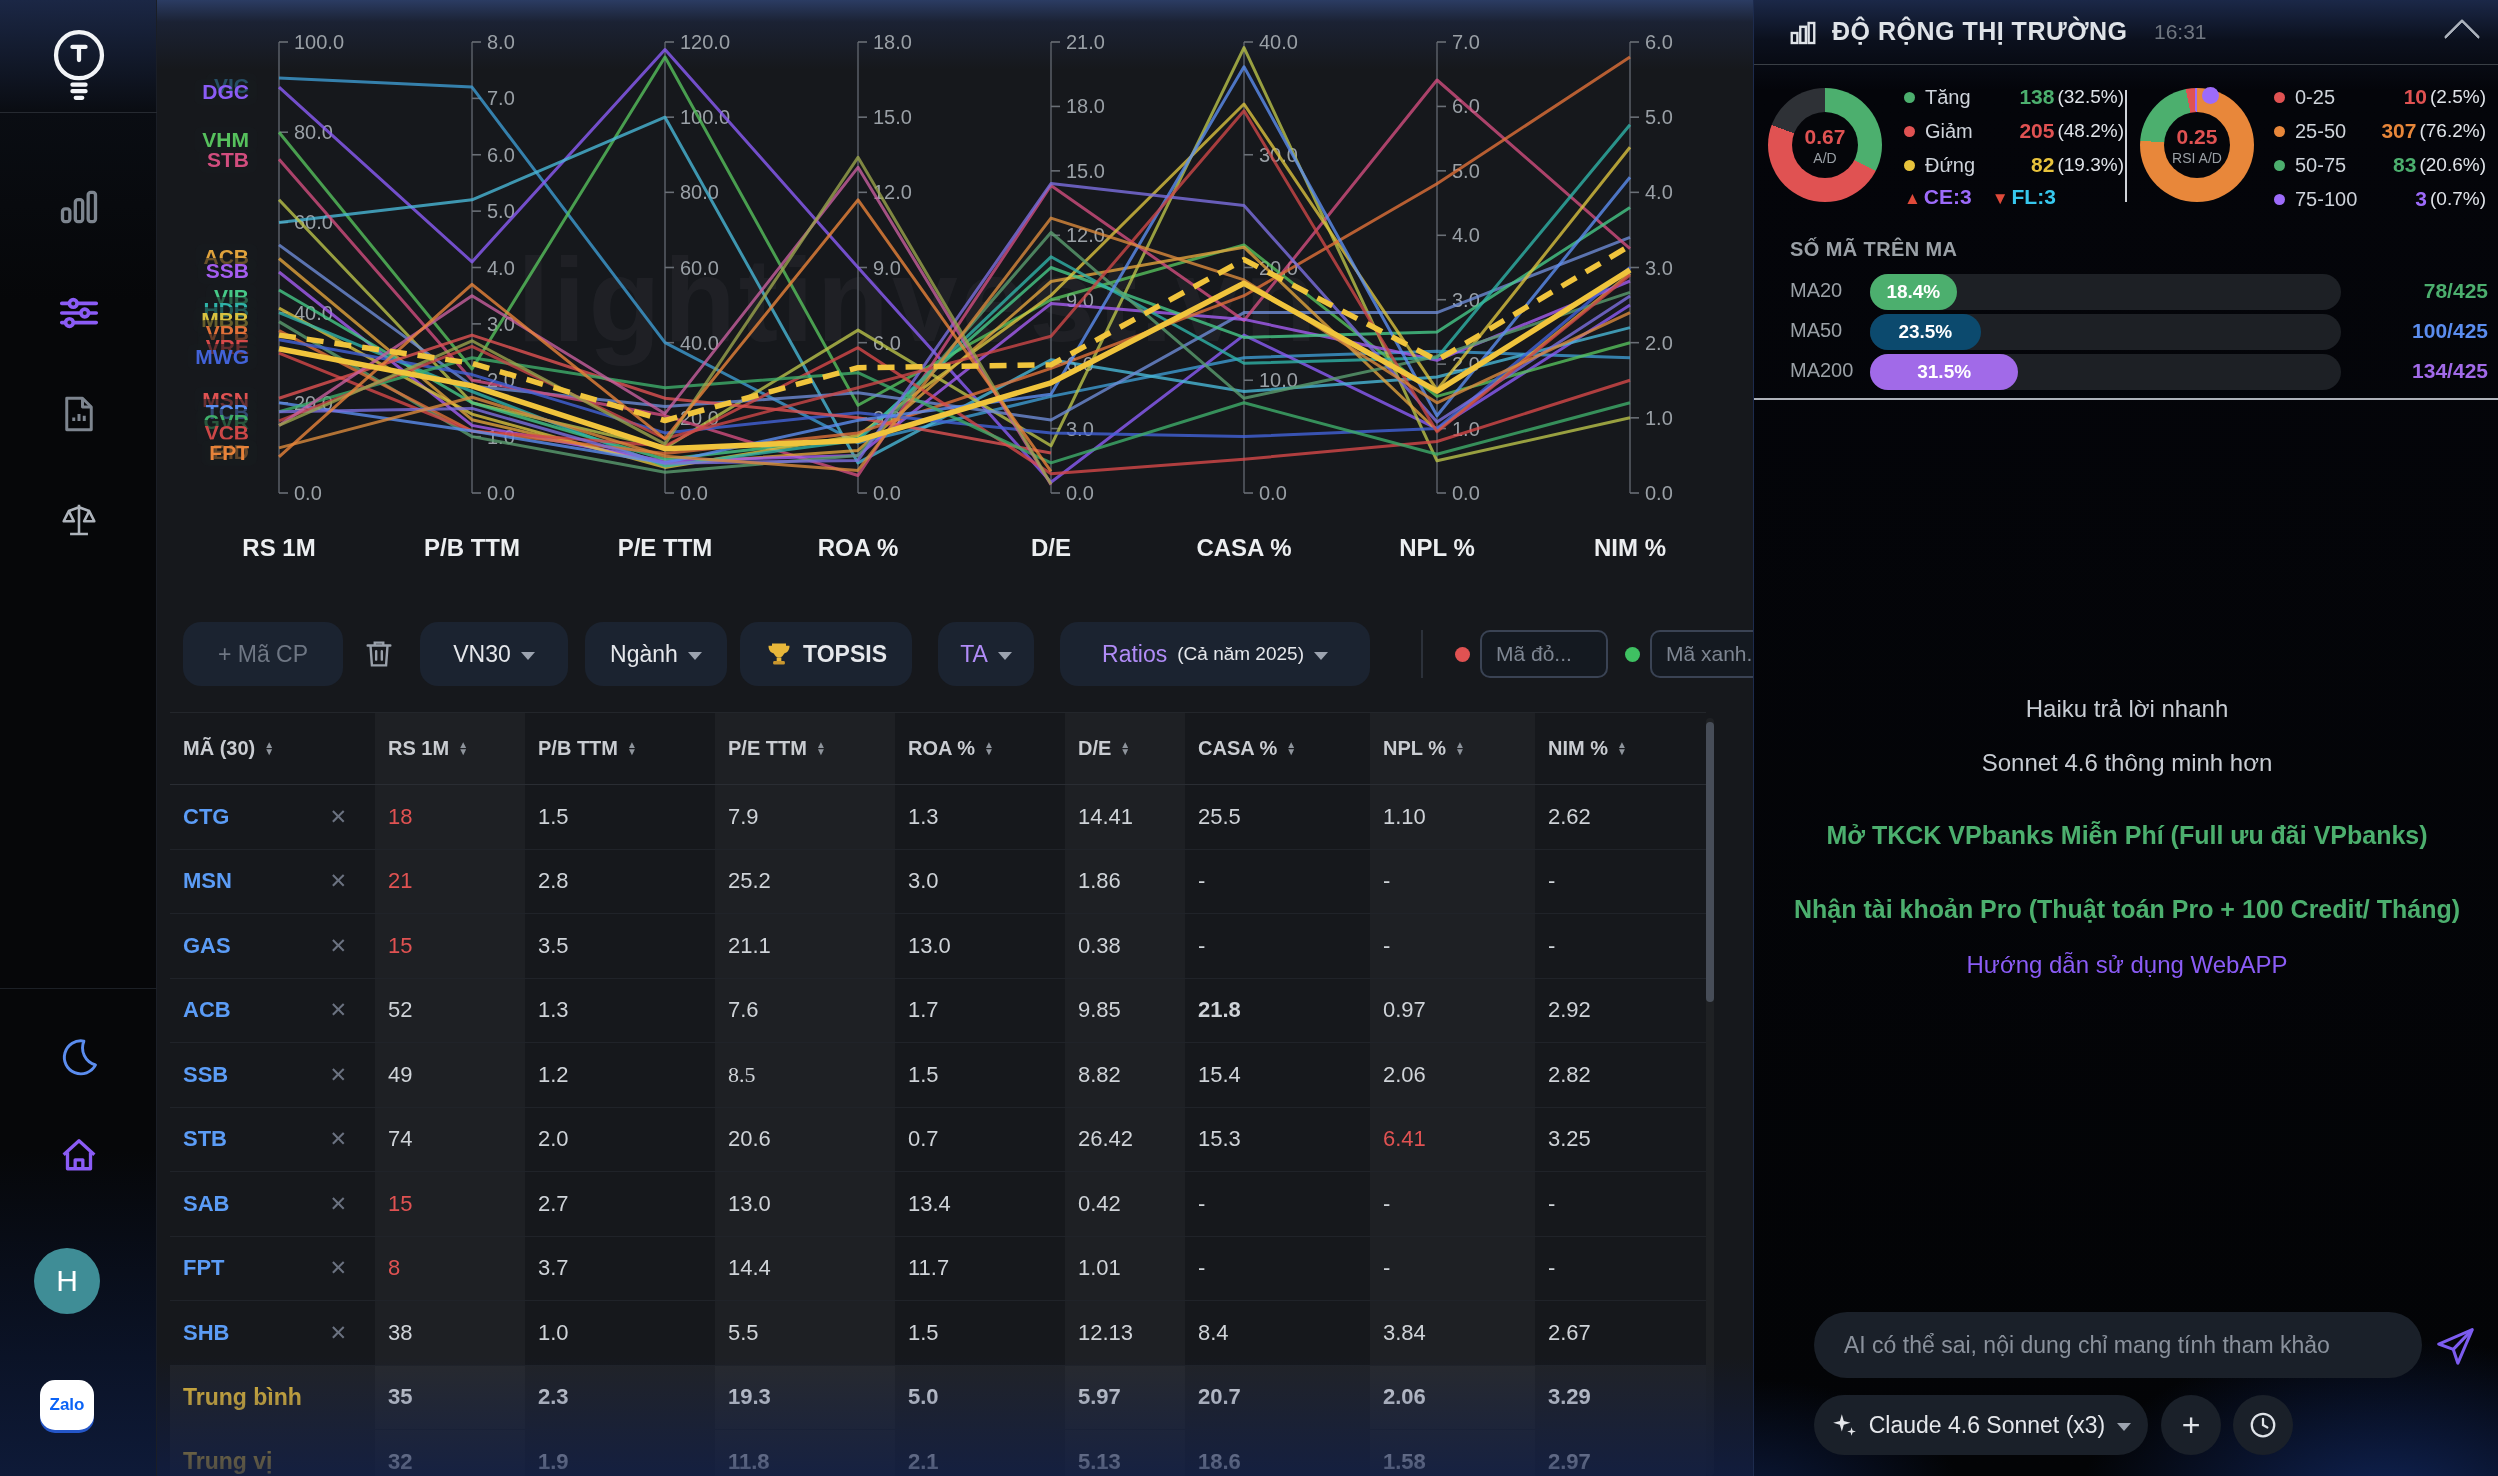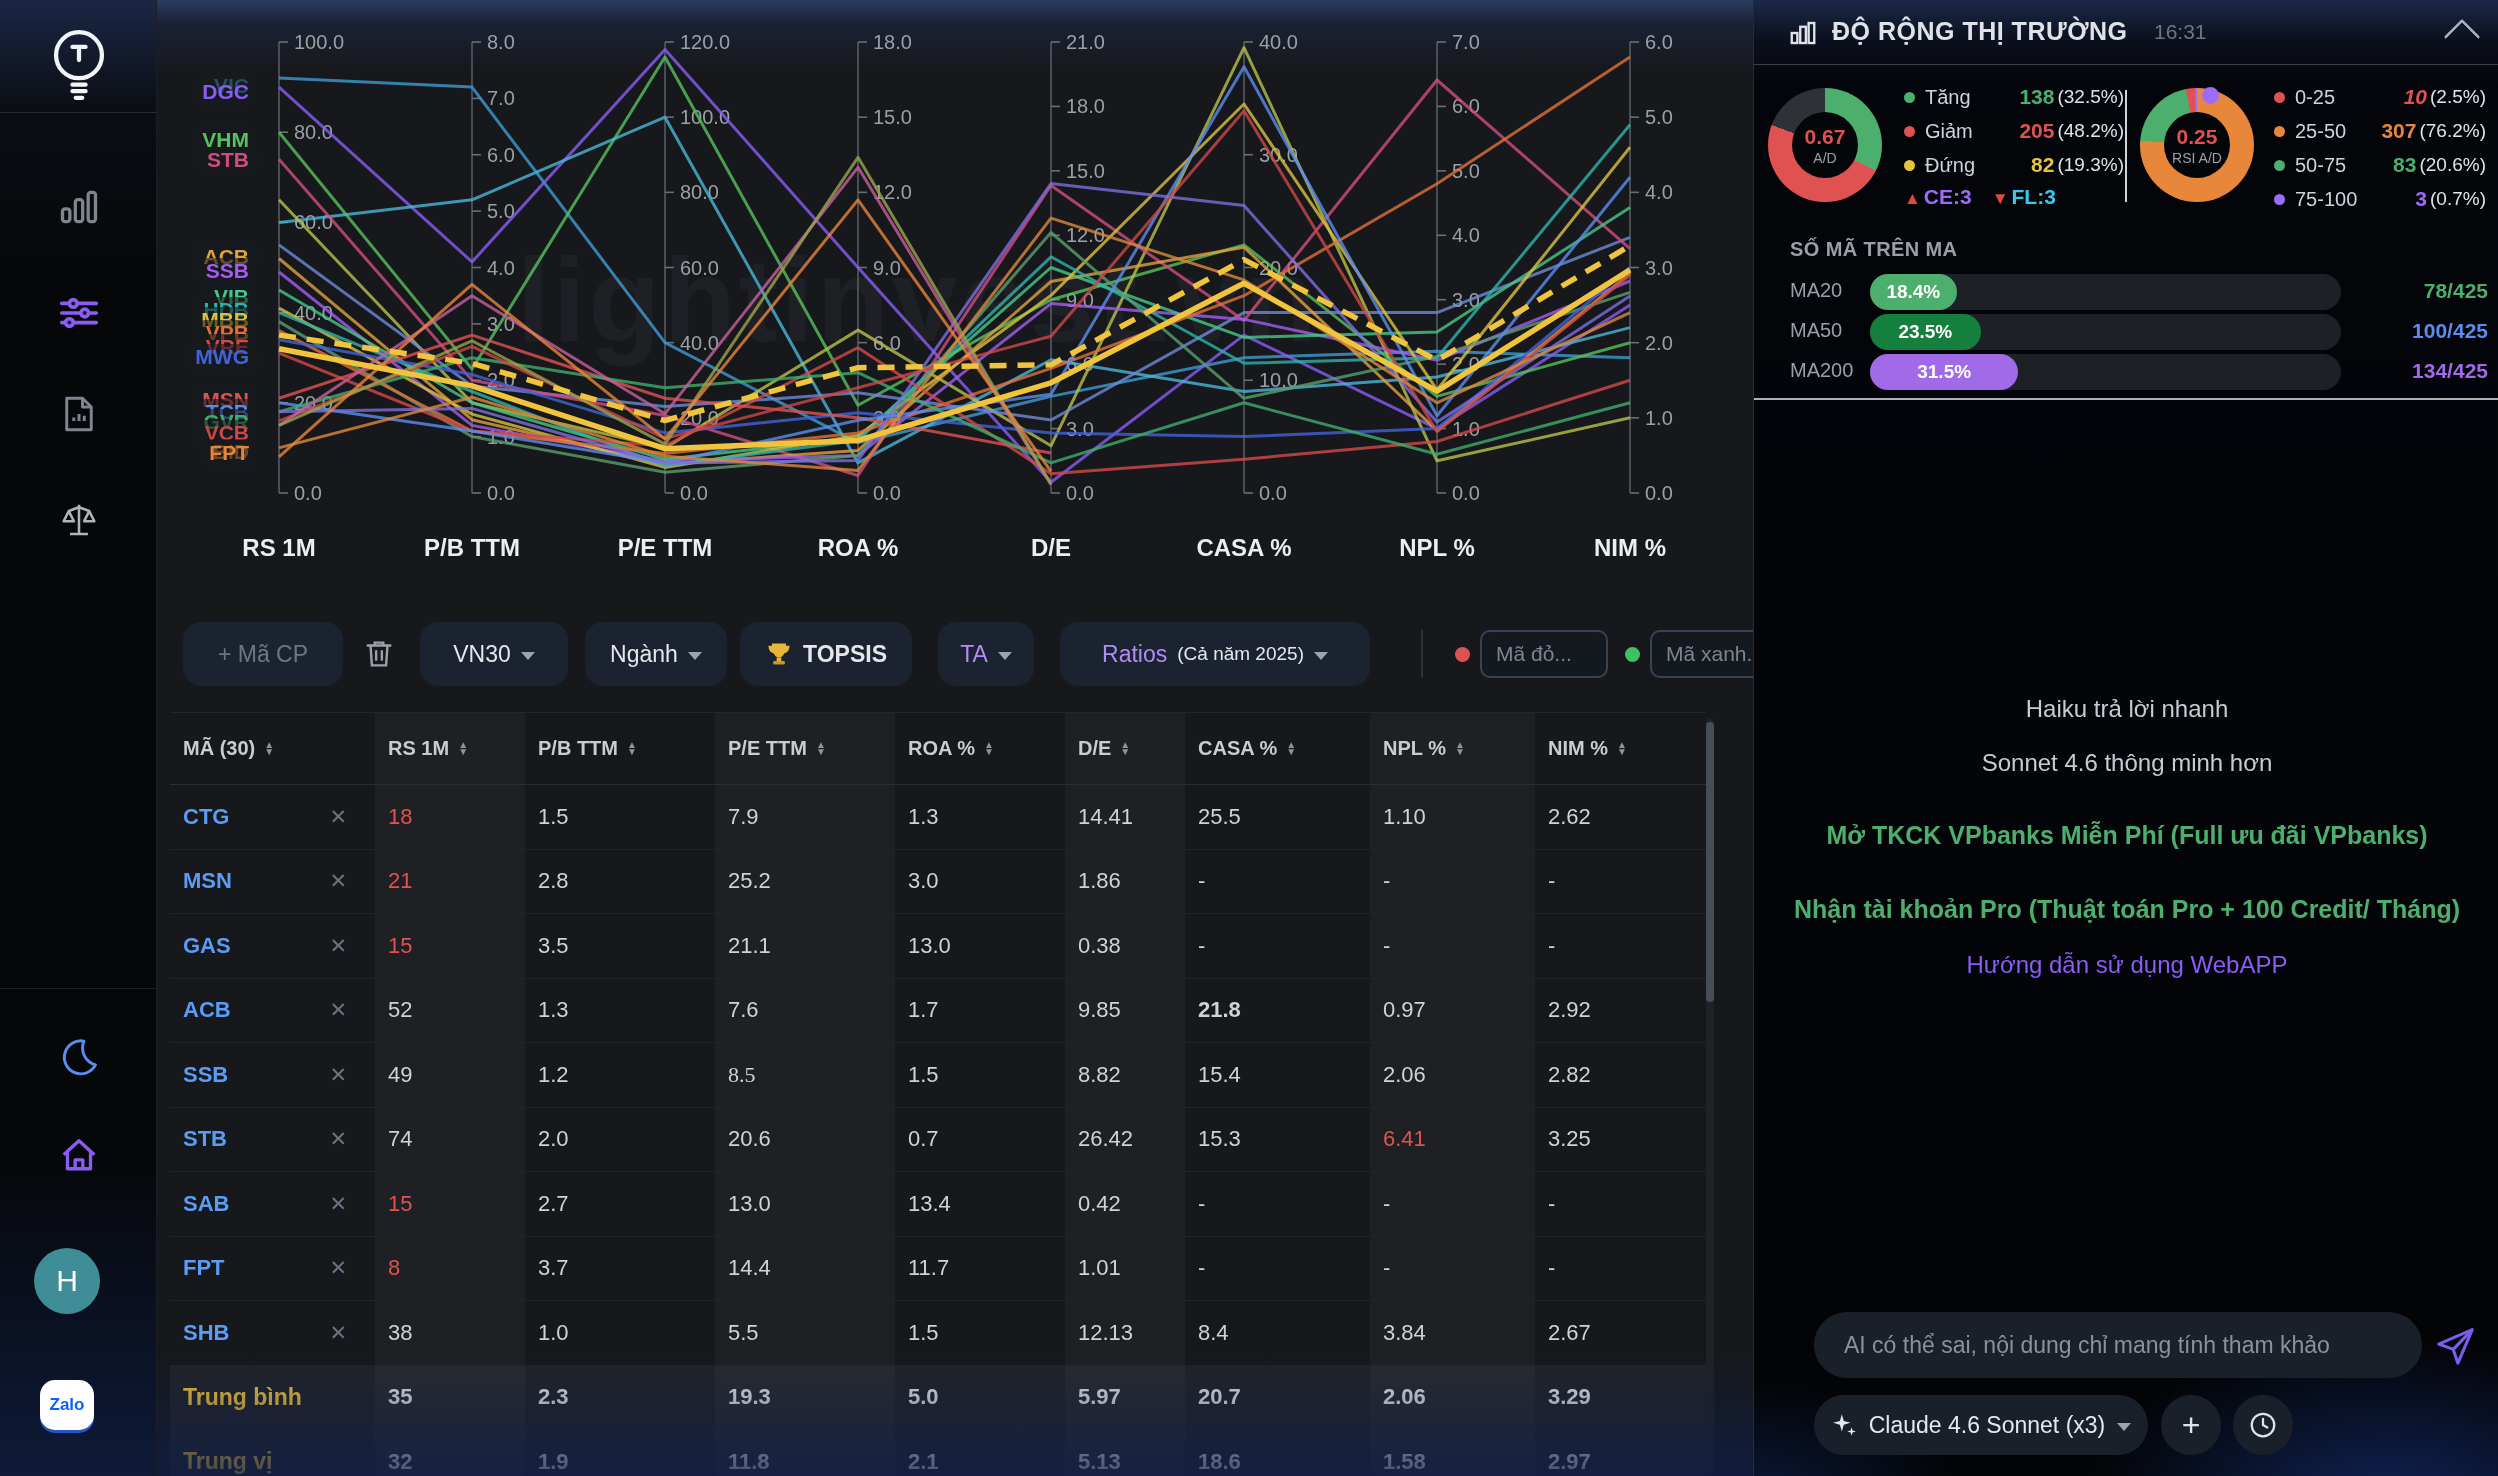--- a/index.html
+++ b/index.html
@@ -667,21 +667,21 @@
       <div class="cap-dot" style="background: rgb(157, 107, 250);"></div>
       <div class="hole">
         <div class="dval">0.25</div>
         <div class="dlab">RSI A/D</div>
       </div>
     </div>
     <div class="abs" style="left:520px;top:79px;width:212px;height:170px" id="lgd-rsi">
         <div class="lgd-row" style="top: 6px;">
           <span class="lgd-dot" style="background: rgb(224, 82, 82);"></span>
           <span class="lgd-label">0-25</span>
-          <span class="lgd-val" style="color: rgb(224, 82, 82); font-style: italic;">10</span>
+          <span class="lgd-val" style="color: rgb(224, 82, 82);">10</span>
           <span class="lgd-pct">(2.5%)</span>
         </div>
         <div class="lgd-row" style="top: 40px; justify-content: space-between;">
           <span class="lgd-dot" style="background: rgb(232, 135, 58);"></span>
           <span class="lgd-label">25-50</span>
           <span class="lgd-val" style="color: rgb(232, 135, 58);">307</span>
           <span class="lgd-pct">(76.2%)</span>
         </div>
         <div class="lgd-row" style="top: 74px; justify-content: flex-end;">
           <span class="lgd-dot" style="background: rgb(76, 175, 110);"></span>
@@ -699,21 +699,21 @@
 
     <div id="ma-title" class="abs">SỐ MÃ TRÊN MA</div>
     <div id="ma-rows">
         <div class="ma-label" style="top: 279px;">MA20</div>
         <div class="ma-track" style="top: 274px;">
           <div class="ma-fill" style="width: 86.664px; background: rgb(76, 175, 110);">18.4%</div>
         </div>
         <div class="ma-count" style="left: 584px; top: 279px; color: rgb(76, 175, 110);">78/425</div>
         <div class="ma-label" style="top: 319px;">MA50</div>
         <div class="ma-track" style="top: 314px;">
-          <div class="ma-fill" style="width: 110.685px; background: #15803d;">23.5%</div>
+          <div class="ma-fill" style="width: 110.685px; background: #0c4a6e;">23.5%</div>
         </div>
         <div class="ma-count" style="left: 584px; top: 319px; color: rgb(91, 141, 239);">100/425</div>
         <div class="ma-label" style="top: 359px;">MA200</div>
         <div class="ma-track" style="top: 354px;">
           <div class="ma-fill" style="width: 148.365px; background: rgb(161, 106, 232);">31.5%</div>
         </div>
         <div class="ma-count" style="left: 584px; top: 359px; color: rgb(161, 106, 232);">134/425</div>
       </div>
     <div id="p-sect-end" class="abs"></div>
 

